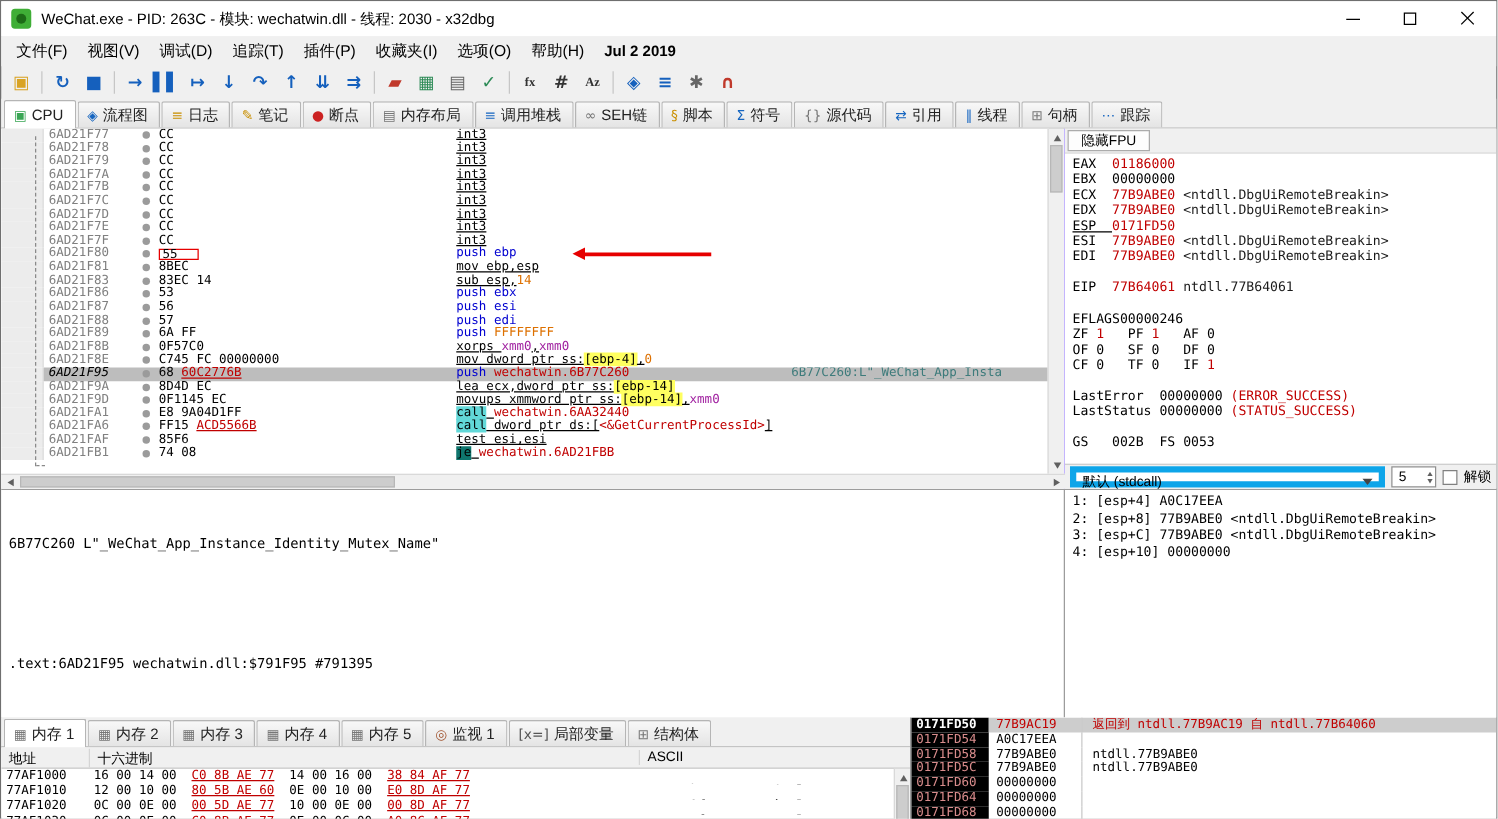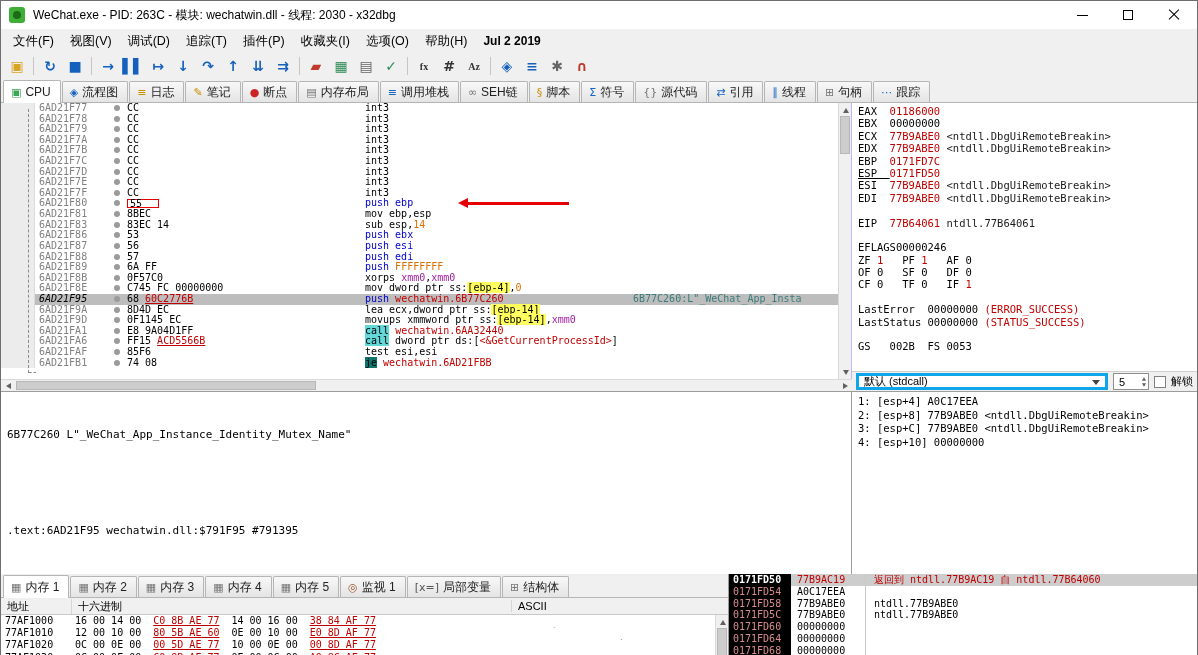--- a/index.html
+++ b/index.html
@@ -49,21 +49,21 @@
   .drow.sel .d-body { background:#bdbdbd; }
   .d-addr { width:72px; flex:none; color:#808080; padding-left:4px; }
   .drow.sel .d-addr { color:#000;font-style:italic; }
   .d-dot { width:20px; flex:none; }
   .dot { display:inline-block; width:6px; height:6px; border-radius:50%; background:#9b9b9b; margin:2px 0 0 7px; }
   .d-bytes { width:238px; flex:none; }
   .d-disasm { width:268px; flex:none; }
   .d-comment { flex:1; color:#3d7b7b; overflow:hidden; }
   .b-u { color:#c00000; text-decoration:underline; }
   .b-box { display:inline-block; border:1.5px solid #e60000; height:9px; line-height:8.5px; padding:0 16px 0 2px; margin-top:0.4px; vertical-align:top; }
-  .t-m { color:#000; } .t-push { color:#0000d0; } .t-val { color:#dd7000; } .t-addr { color:#c00000; }
+  .t-m { color:#000;text-decoration:underline; } .t-push { color:#0000d0; } .t-val { color:#dd7000; } .t-addr { color:#c00000; }
   .t-xmm { color:#a020a0; } .t-sym { color:#c00000; }
   .t-mem { background:#ffff60; color:#000; } .t-call { background:#62d8d8; color:#000; } .t-jmp { background:#0f766e; color:#000; }
   .annot-arrow { position:absolute; left:428px; top:4px; width:106px; height:2.6px; background:#e60000; }
   .annot-arrow::before { content:""; position:absolute; left:-10px; top:-4.2px; width:0; height:0; border:5.5px solid transparent; border-right:10px solid #e60000; }
   .jump-line { position:absolute; left:27px; top:6px; height:264px; width:8px; border-left:1px dashed #8a8a8a; }
   .jump-line::after { content:""; position:absolute; left:0; bottom:0; width:7px; border-top:1px dashed #8a8a8a; }
 
   
   .vscroll { position:absolute; width:13px; background:#f0f0f0; border-left:1px solid #d9d9d9; }
   .hscroll { height:12px; background:#f0f0f0; border-top:1px solid #d9d9d9; display:flex; align-items:center; position:relative; }
@@ -84,21 +84,21 @@
   
   .regs-wrap { flex:1; display:flex; flex-direction:column; background:#f0f0f0; }
   .regs-header { flex:0 0 20px; display:flex; align-items:center; padding:1px 2px; background:#f0f0f0; border-bottom:1px solid #d5d5d5; }
   .fpu-btn { border:1px solid #ababab; background:#fdfdfd; font-size:11px; padding:0 10px; height:17px; display:flex; align-items:center; }
   .regs-body { flex:1; background:#fff; font-family:"DejaVu Sans Mono",monospace; font-size:10.5px; line-height:12.4px; padding:2px 0 0 6px; overflow:hidden; }
   .regline { white-space:pre; height:12.4px; }
   .r-label.u { text-decoration:underline; }
   .r-val-red { color:#c00000; } .r-val { color:#000; }
   .r-com { color:#1a1a1a; } .r-com2 { color:#c00000; }
   .conv-row { flex:0 0 20px; display:flex; align-items:center; gap:5px; padding:0 4px; border-top:1px solid #cfcfcf; background:#f0f0f0; }
-  .combo { flex:1; height:17px; background:#fff; border:3px solid #0ea5e9; font-size:11px; display:flex; align-items:center; padding:0 5px; }
+  .combo { flex:1; height:17px; background:#fff; border:5px solid #0ea5e9; font-size:11px; display:flex; align-items:flex-start; padding:0 5px; }
   .combo-arrow { margin-left:auto; width:0; height:0; border:4px solid transparent; border-top:5px solid #444; margin-top:5px; }
   .spin { width:36px; height:17px; background:#fff; border:1px solid #8f8f8f; font-size:11px; display:flex; align-items:center; padding-left:5px; position:relative; }
   .spin-arrows { position:absolute; right:1px; top:0; display:flex; flex-direction:column; justify-content:center; height:100%; }
   .spin-arrows .tri-up,.spin-arrows .tri-dn { transform:scale(0.7); margin:0; }
   .chk { width:12px; height:12px; border:1px solid #808080; background:#fff; flex:none; }
   .chk-label { font-size:11px; }
 
   
   .info-band { flex:0 0 62px; display:flex; background:#fff; border-top:1px solid #9c9c9c; }
   .info-pane { width:851px; flex:none; border-right:1px solid #9c9c9c; font-family:"DejaVu Sans Mono",monospace; font-size:11px; line-height:16px; padding:3px 6px; white-space:pre; }
@@ -304,26 +304,28 @@
             <span class="tri-lf"></span>
           </span>
         <span class="sb-thumb"></span>
         <span class="sb-btn right">
             <span class="tri-rt"></span>
           </span>
       </div>
     </div>
 
     <div class="regs-wrap">
+      <div class="regs-header">
+        <span class="fpu-btn">隐藏FPU</span>
+      </div>
       <div class="regs-body">
           <div class="regline"><span class="r-label">EAX  </span><span class="r-val-red">01186000</span></div>
           <div class="regline"><span class="r-label">EBX  </span><span class="r-val">00000000</span></div>
           <div class="regline"><span class="r-label">ECX  </span><span class="r-val-red">77B9ABE0</span><span class="r-com"> &lt;ntdll.DbgUiRemoteBreakin&gt;</span></div>
           <div class="regline"><span class="r-label">EDX  </span><span class="r-val-red">77B9ABE0</span><span class="r-com"> &lt;ntdll.DbgUiRemoteBreakin&gt;</span></div>
-          <div class="regline"><span class="r-label">EBP  </span><span class="r-val-red">0171FD7C</span></div>
           <div class="regline"><span class="r-label u">ESP  </span><span class="r-val-red">0171FD50</span></div>
           <div class="regline"><span class="r-label">ESI  </span><span class="r-val-red">77B9ABE0</span><span class="r-com"> &lt;ntdll.DbgUiRemoteBreakin&gt;</span></div>
           <div class="regline"><span class="r-label">EDI  </span><span class="r-val-red">77B9ABE0</span><span class="r-com"> &lt;ntdll.DbgUiRemoteBreakin&gt;</span></div>
           <div class="regline">&nbsp;</div>
           <div class="regline"><span class="r-label">EIP  </span><span class="r-val-red">77B64061</span><span class="r-com"> ntdll.77B64061</span></div>
           <div class="regline">&nbsp;</div>
           <div class="regline"><span class="r-label">EFLAGS</span><span class="r-val">00000246</span></div>
           <div class="regline"><span class="r-flag">ZF </span><span class="r-val-red">1</span><span>   </span><span class="r-flag">PF </span><span class="r-val-red">1</span><span>   </span><span class="r-flag">AF </span><span class="r-val">0</span><span>   </span></div>
           <div class="regline"><span class="r-flag">OF </span><span class="r-val">0</span><span>   </span><span class="r-flag">SF </span><span class="r-val">0</span><span>   </span><span class="r-flag">DF </span><span class="r-val">0</span><span>   </span></div>
           <div class="regline"><span class="r-flag">CF </span><span class="r-val">0</span><span>   </span><span class="r-flag">TF </span><span class="r-val">0</span><span>   </span><span class="r-flag">IF </span><span class="r-val-red">1</span><span>   </span></div>

